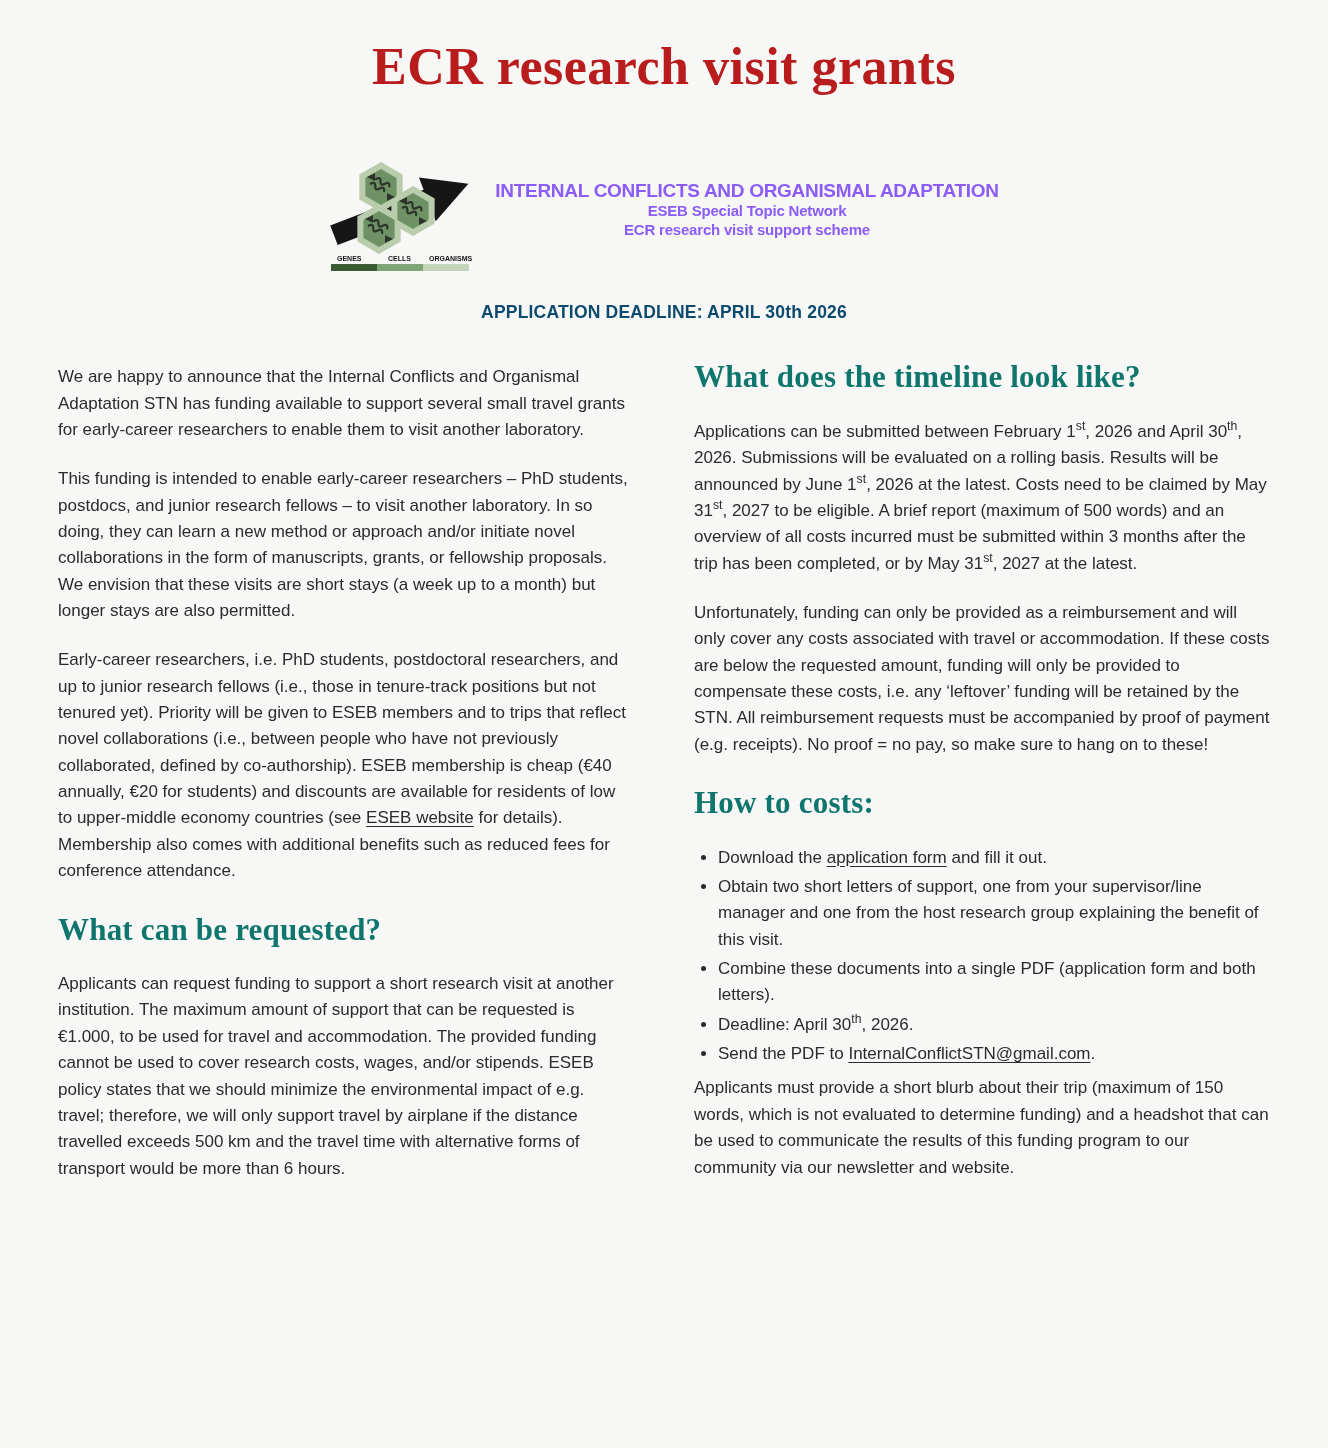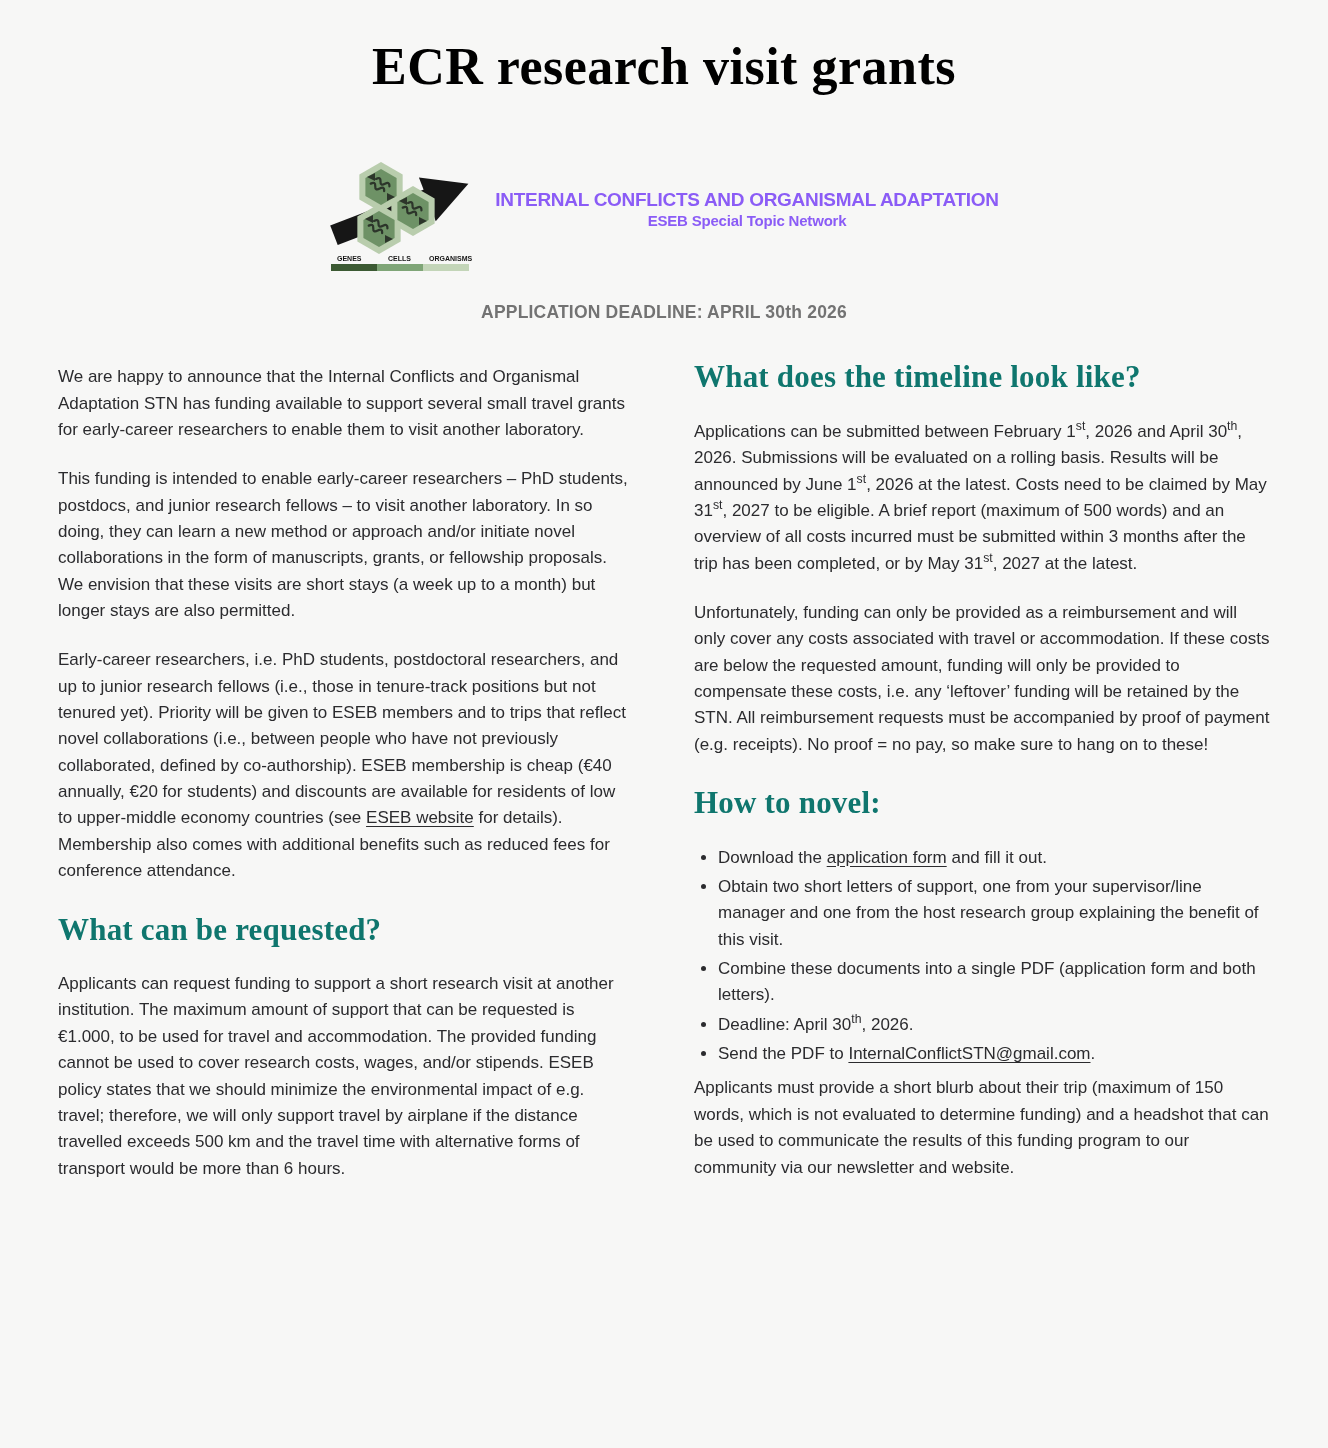--- a/index.html
+++ b/index.html
@@ -15,21 +15,21 @@
   }
   .page { padding-top: 38px; }
 
   h1.page-title {
     margin: 0;
     text-align: center;
     font-family: "Liberation Serif", serif;
     font-weight: 700;
     font-size: 52px;
     letter-spacing: 0.5px;
-    color: #000000;
+    color: #b91c1c;
     line-height: 1.1;
   }
 
   .logo-row {
     margin-top: 62px;
     display: flex;
     align-items: center;
     justify-content: center;
     gap: 14px;
   }
@@ -50,21 +50,21 @@
     font-weight: 700;
     letter-spacing: -0.2px;
   }
 
   .deadline {
     margin-top: 24px;
     text-align: center;
     font-weight: 700;
     font-size: 17.5px;
     letter-spacing: 0.2px;
-    color: #737373;
+    color: #0c4a6e;
   }
 
   .columns {
     margin-top: 30px;
     padding: 0 58px 60px;
     display: grid;
     grid-template-columns: 1fr 1fr;
     column-gap: 60px;
   }
 
@@ -155,20 +155,21 @@
       <g>
         <rect x="2" y="107" width="46" height="7" fill="#3c5a33"></rect>
         <rect x="48" y="107" width="46" height="7" fill="#7fa577"></rect>
         <rect x="94" y="107" width="46" height="7" fill="#c3d5b8"></rect>
       </g>
     </svg>
 
     <div class="logo-text">
       <div class="logo-line1">INTERNAL CONFLICTS AND ORGANISMAL ADAPTATION</div>
       <div class="logo-line2">ESEB Special Topic Network</div>
+      <div class="logo-line3">ECR research visit support scheme</div>
     </div>
   </div>
 
   <div class="deadline">APPLICATION DEADLINE: APRIL 30th 2026</div>
 
   <div class="columns">
 
     <div class="col">
       <p>We are happy to announce that the Internal Conflicts and Organismal Adaptation STN has funding available to support several small travel grants for early-career researchers to enable them to visit another laboratory.</p>
 
@@ -178,21 +179,21 @@
 
       <h2 class="section-heading">What can be requested?</h2>
       <p>Applicants can request funding to support a short research visit at another institution. The maximum amount of support that can be requested is €1.000, to be used for travel and accommodation. The provided funding cannot be used to cover research costs, wages, and/or stipends. ESEB policy states that we should minimize the environmental impact of e.g. travel; therefore, we will only support travel by airplane if the distance travelled exceeds 500 km and the travel time with alternative forms of transport would be more than 6 hours.</p>
     </div>
 
     <div class="col">
       <h2 class="section-heading first">What does the timeline look like?</h2>
       <p><span>Applications can be submitted between February 1</span><sup>st</sup><span>, 2026 and April 30</span><sup>th</sup><span>, 2026. Submissions will be evaluated on a rolling basis. Results will be announced by June 1</span><sup>st</sup><span>, 2026 at the latest. Costs need to be claimed by May 31</span><sup>st</sup><span>, 2027 to be eligible. A brief report (maximum of 500 words) and an overview of all costs incurred must be submitted within 3 months after the trip has been completed, or by May 31</span><sup>st</sup><span>, 2027 at the latest.</span></p>
       <p>Unfortunately, funding can only be provided as a reimbursement and will only cover any costs associated with travel or accommodation. If these costs are below the requested amount, funding will only be provided to compensate these costs, i.e. any ‘leftover’ funding will be retained by the STN. All reimbursement requests must be accompanied by proof of payment (e.g. receipts). No proof = no pay, so make sure to hang on to these!</p>
 
-      <h2 class="section-heading">How to novel:</h2>
+      <h2 class="section-heading">How to costs:</h2>
       <ul class="bullet-list">
         <li><span>Download the </span><a class="inline-link">application form</a><span> and fill it out.</span></li>
         <li><span>Obtain two short letters of support, one from your supervisor/line manager and one from the host research group explaining the benefit of this visit.</span></li>
         <li><span>Combine these documents into a single PDF (application form and both letters).</span></li>
         <li><span>Deadline: April 30</span><sup>th</sup><span>, 2026.</span></li>
         <li><span>Send the PDF to </span><a class="inline-link">InternalConflictSTN@gmail.com</a><span>.</span></li>
       </ul>
 
       <p>Applicants must provide a short blurb about their trip (maximum of 150 words, which is not evaluated to determine funding) and a headshot that can be used to communicate the results of this funding program to our community via our newsletter and website.</p>
     </div>

